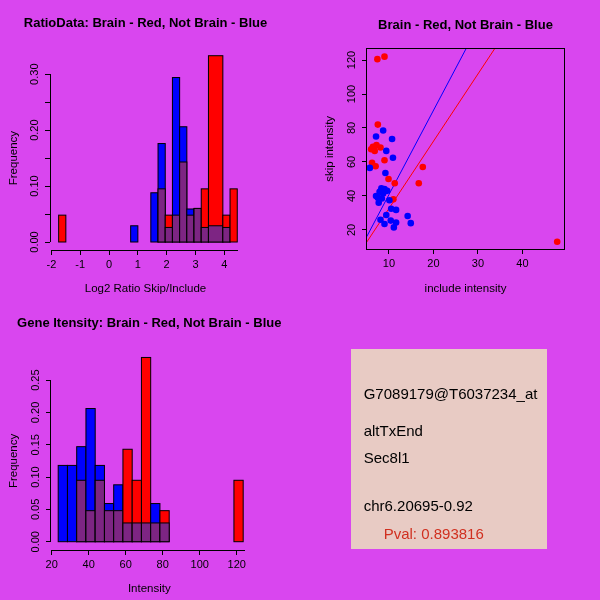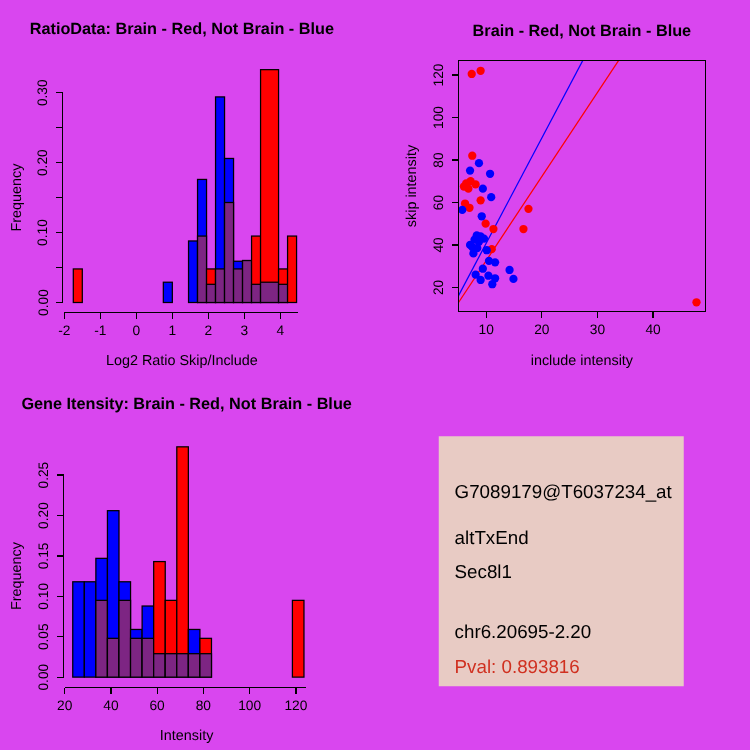--- a/index.html
+++ b/index.html
@@ -207,17 +207,17 @@
         <line x1="50.8" y1="80.08983050847456" x2="45.8" y2="80.08983050847456" class="axis" shape-rendering="crispEdges"></line>
         <text x="38.8" y="80.08983050847456" class="tick" text-anchor="middle" transform="rotate(-90 38.8 80.08983050847456)">0.25</text>
         <text x="17" y="160.89491525423728" class="axlab" text-anchor="middle" transform="rotate(-90 17 160.89491525423728)">Frequency</text>
       </svg>
   </div>
   <div class="panel" style="left:300px;top:300px">
     <div class="info-box" id="info-box" style="background: rgb(232, 203, 196);">
       <div class="info-line" style="top:36px">G7089179@T6037234_at</div>
       <div class="info-line" style="top:73px">altTxEnd</div>
       <div class="info-line" style="top:100px">Sec8l1</div>
-      <div class="info-line" style="top:148px">chr6.20695-2.20</div>
-      <div class="info-line" id="pval-line" style="top: 176px; color: rgb(208, 48, 32);">Pval: 0.893816</div>
+      <div class="info-line" style="top:148px">chr6.20695-0.92</div>
+      <div class="info-line" id="pval-line" style="top: 176px; color: rgb(208, 48, 32); margin-left: 20px;">Pval: 0.893816</div>
     </div>
   </div>
 </div>
 
 </body></html>

